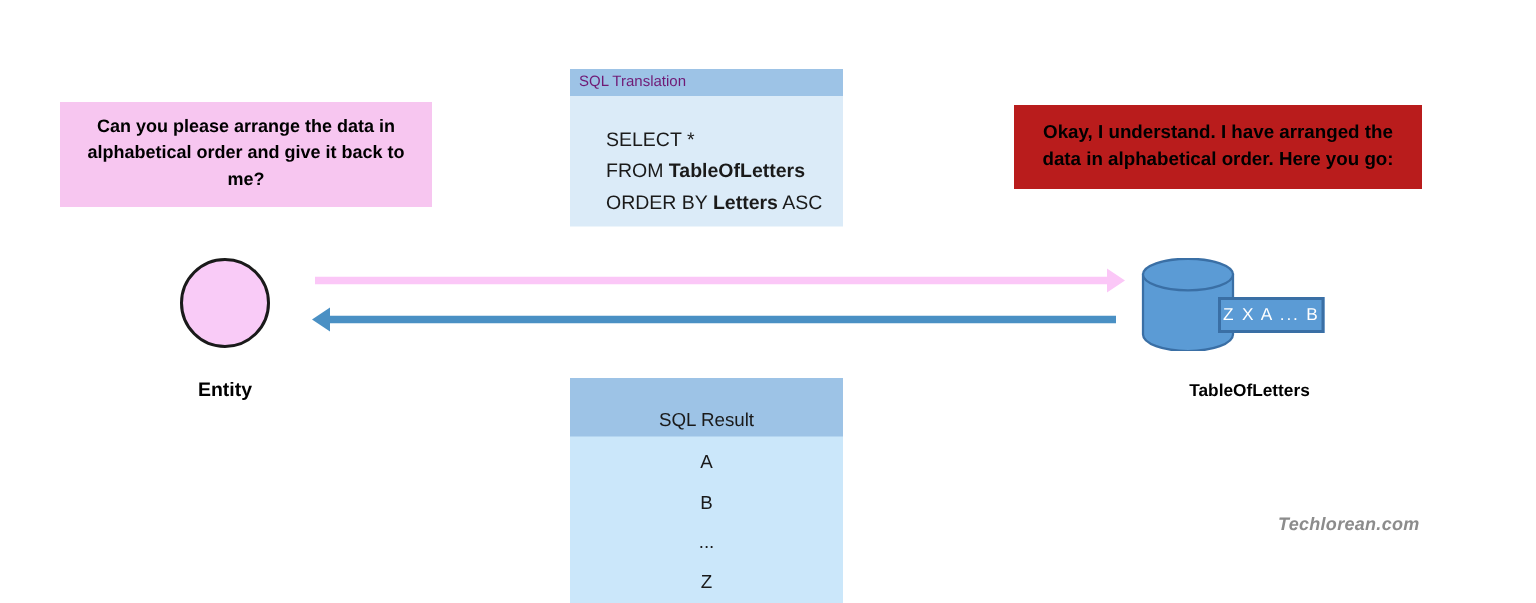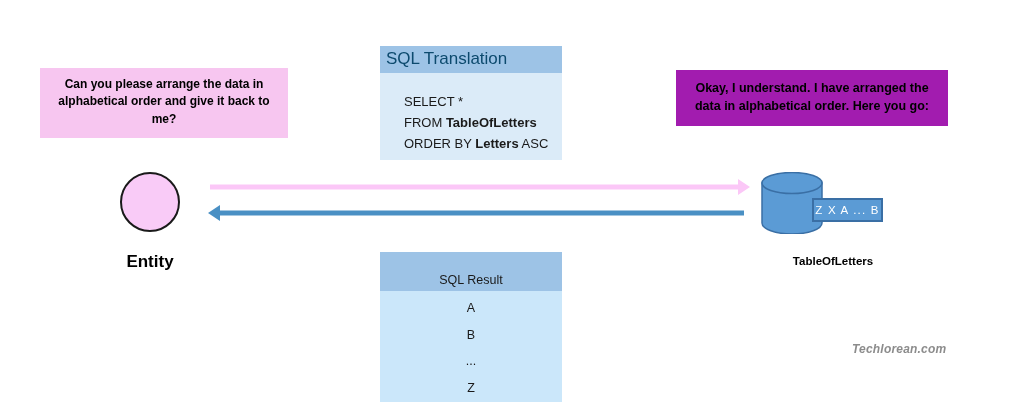--- a/index.html
+++ b/index.html
@@ -46,21 +46,21 @@
     background: #F9CBF7;
     border: 2px solid #1a1a1a;
     box-sizing: border-box;
   }
   .entity-label {
     position: absolute;
     left: 100px;
     top: 252px;
     width: 100px;
     text-align: center;
-    font-size: 17px;
+    font-size: 13px;
     font-weight: bold;
     color: #000000;
   }
 
   
   .arrow-svg {
     position: absolute;
     left: 0;
     top: 0;
     width: 1024px;
@@ -71,22 +71,22 @@
   
   .sql-panel {
     position: absolute;
     left: 380px;
     top: 46px;
     width: 182px;
     background: #DBEBF8;
   }
   .sql-panel-header {
     background: #9DC3E6;
-    color: #0c4a6e;
-    font-size: 17px;
+    color: #701a75;
+    font-size: 10px;
     padding: 3px 6px 4px 6px;
   }
   .sql-panel-body {
     padding: 2px 6px 6px 24px;
     margin-top: 16px;
   }
   .sql-line {
     font-size: 13px;
     color: #1a1a1a;
     line-height: 1.62;
@@ -97,21 +97,21 @@
   }
 
   
   .response-bubble {
     position: absolute;
     left: 676px;
     top: 70px;
     width: 272px;
     padding: 9px 6px 11px 6px;
     box-sizing: border-box;
-    background: #a21caf;
+    background: #b91c1c;
     color: #000000;
     font-size: 12.5px;
     font-weight: bold;
     line-height: 1.45;
     text-align: center;
   }
 
   
   .db-wrap {
     position: absolute;

